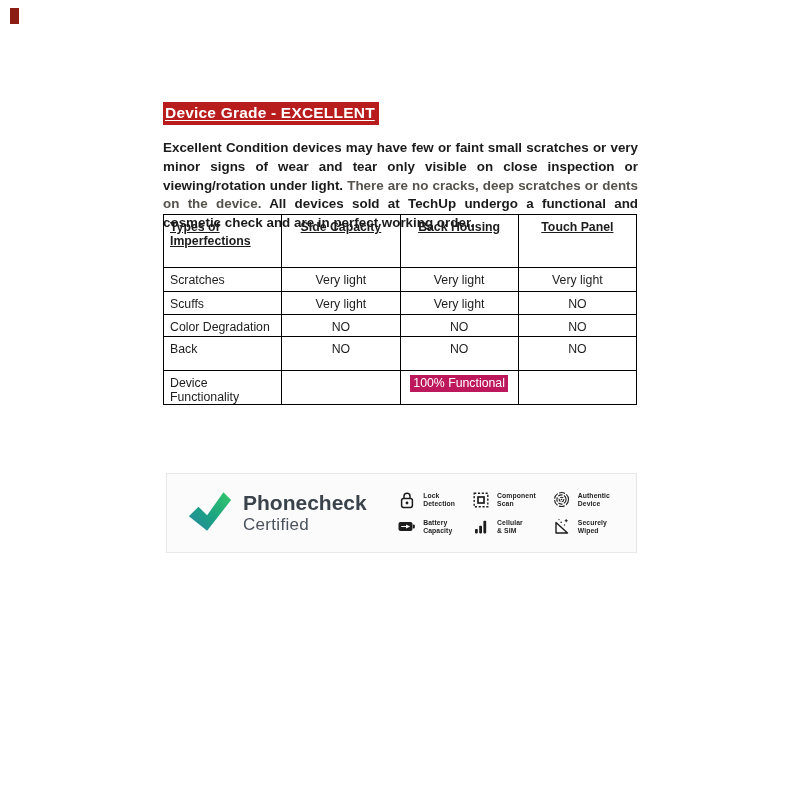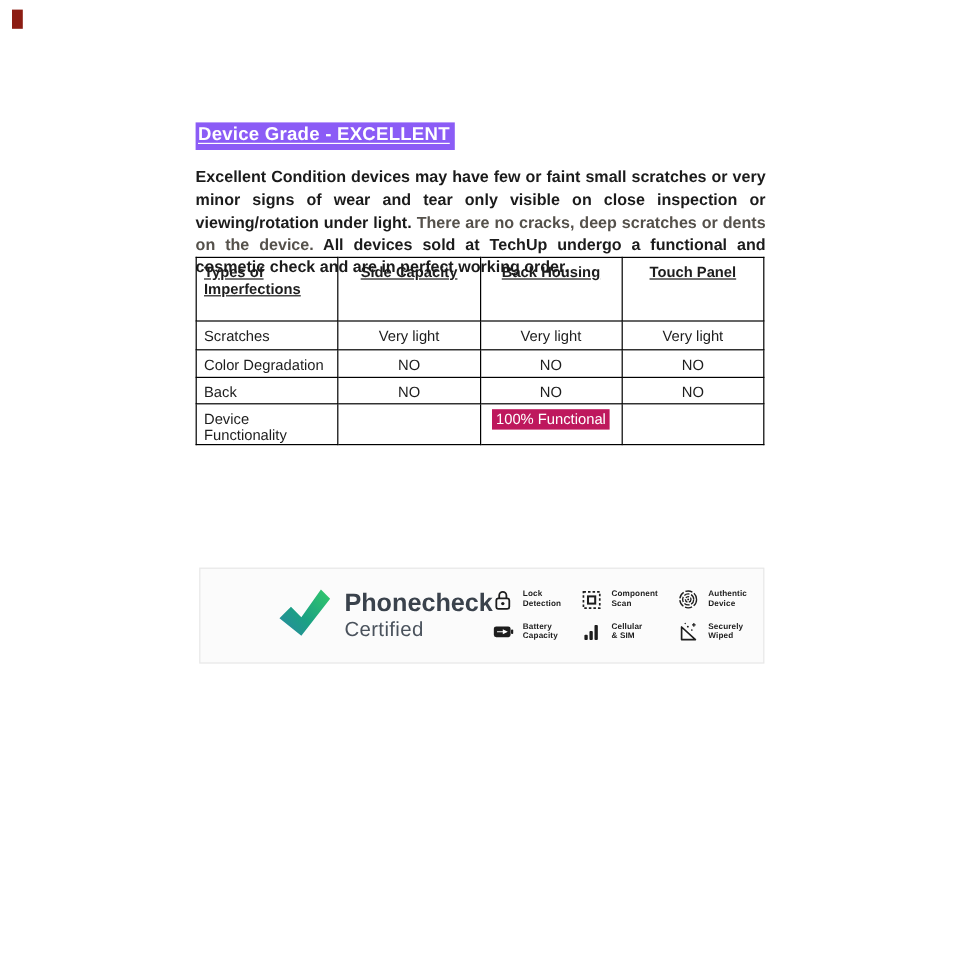--- a/index.html
+++ b/index.html
@@ -13,21 +13,21 @@
     overflow: hidden;
   }
   .corner-mark {
     position: absolute; left: 10px; top: 8px;
     width: 9px; height: 16px;
     background: #8c1d13;
   }
   .title-wrap { position: absolute; left: 163px; top: 102px; }
   .title {
     display: inline-block;
-    background: #8b5cf6;
+    background: #b91c1c;
     color: #ffffff;
     font-size: 15.5px;
     font-weight: 700;
     text-decoration: underline;
     text-underline-offset: 2px;
     padding: 2px 4px 3px 2px;
     letter-spacing: 0.2px;
   }
   .desc {
     position: absolute; left: 163px; top: 139px;
@@ -67,21 +67,20 @@
     color: #ffffff;
     padding: 1px 3px 2px 3px;
   }
   .footer {
     position: absolute; left: 166px; top: 473px;
     width: 471px; height: 80px;
     background: #fbfbfb;
     border: 1px solid #e8e8e8;
     display: flex;
     align-items: center;
-    padding-left: 44px;
   }
   .brand { display: flex; align-items: center; margin-left: 19px; }
   .brand-text { margin-left: 9px; }
   .brand-name { font-size: 21px; font-weight: 700; color: #3a424c; line-height: 22px; }
   .brand-sub { font-size: 17px; font-weight: 400; color: #4a525c; line-height: 21px; letter-spacing: 0.3px; }
   .features {
     margin-left: auto;
     margin-right: 26px;
     display: grid;
     grid-template-columns: auto auto auto;
@@ -111,20 +110,26 @@
         <th class="left">Types of Imperfections</th>
         <th>Side Capacity</th>
         <th>Back Housing</th>
         <th>Touch Panel</th>
       </tr>
       <tr>
         <td class="left">Scratches</td>
         <td>Very light</td>
         <td>Very light</td>
         <td>Very light</td>
+      </tr>
+      <tr>
+        <td class="left">Scuffs</td>
+        <td>Very light</td>
+        <td>Very light</td>
+        <td>NO</td>
       </tr>
       <tr>
         <td class="left">Color Degradation</td>
         <td>NO</td>
         <td>NO</td>
         <td>NO</td>
       </tr>
       <tr>
         <td class="left">Back</td>
         <td>NO</td>

